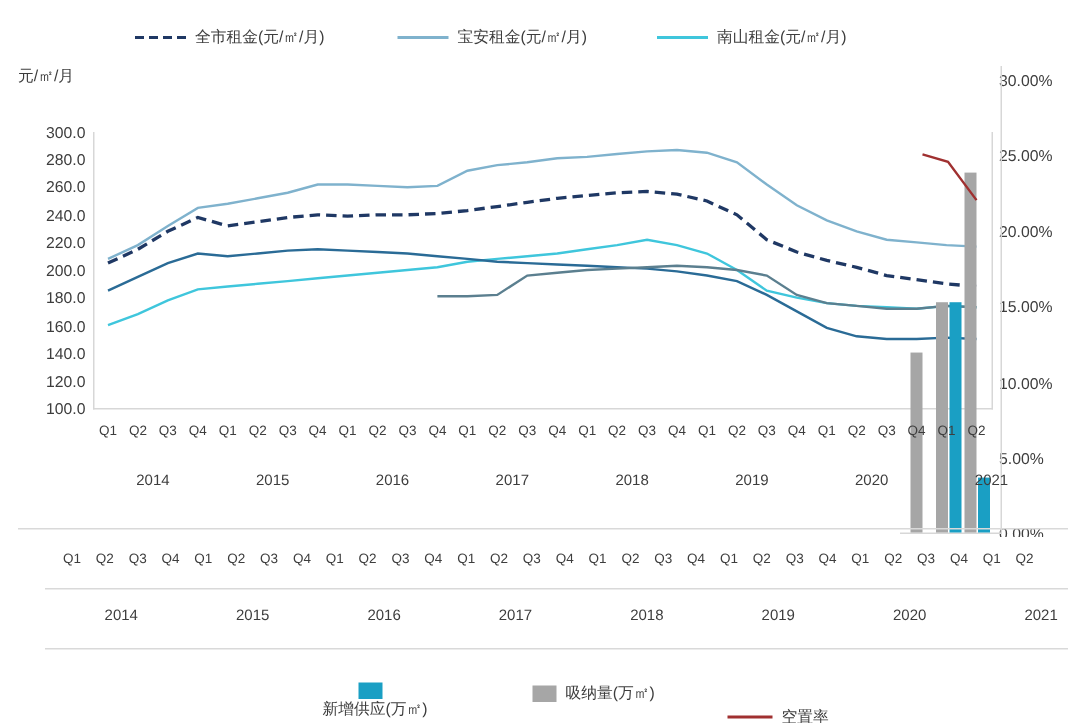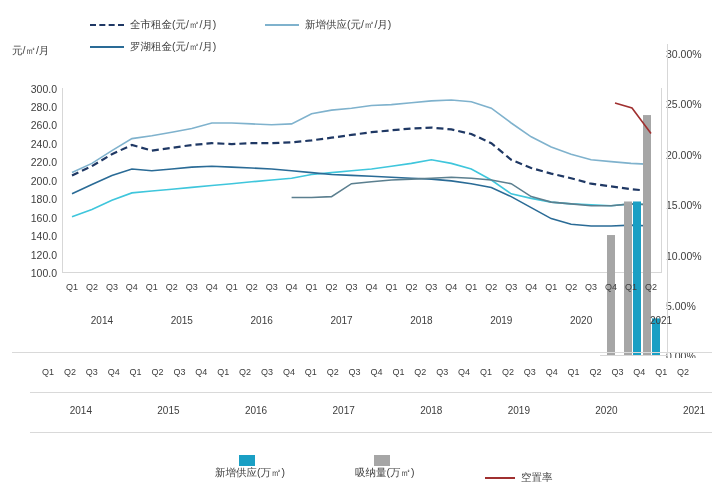--- a/index.html
+++ b/index.html
@@ -36,25 +36,25 @@
 
 <div id="root">
 
   <div class="legend-top">
     <div class="lg-item" style="left:10px;top:0;text-align:right;">
       <span class="lg-line" style="border-top-color:#1f3864;border-top-style:dashed;border-top-width:2.5px;"></span>
       <span class="lg-txt">全市租金(元/㎡/月)</span>
     </div>
     <div class="lg-item" style="left:185px;top:0;">
       <span class="lg-line" style="border-top-color:#7fb2cd;"></span>
-      <span class="lg-txt">新增供应(元/㎡/月)</span>
-    </div>
-    <div class="lg-item" style="left:10px;top:22px;">
-      <span class="lg-line" style="border-top-color:#2a6b96;"></span>
-      <span class="lg-txt">罗湖租金(元/㎡/月)</span>
+      <span class="lg-txt">宝安租金(元/㎡/月)</span>
+    </div>
+    <div class="lg-item" style="left:358px;top:0;">
+      <span class="lg-line" style="border-top-color:#3fc6dc;"></span>
+      <span class="lg-txt">南山租金(元/㎡/月)</span>
     </div>
   </div>
 
   <div class="axis-unit">元/㎡/月</div>
 
   <div class="ylab" style="top:83px;">300.0</div>
   <div class="ylab" style="top:101px;">280.0</div>
   <div class="ylab" style="top:119px;">260.0</div>
   <div class="ylab" style="top:138px;">240.0</div>
   <div class="ylab" style="top:156px;">220.0</div>
@@ -187,21 +187,21 @@
       <div class="yrlab" style="left: 576.45px; top: 405px;">2020</div>
       <div class="yrlab" style="left: 664.05px; top: 405px;">2021</div>
     </div>
   <div class="hsep" style="left:30px;top:432px;width:682px;"></div>
 
   <div class="legend-bot">
     <div class="lb-item" style="left:0;top:0;flex-direction:column;">
       <span class="lb-sw" style="background:#1a9fc4;"></span>
       <span class="lb-txt">新增供应(万㎡)</span>
     </div>
-    <div class="lb-item" style="left:140px;top:0;flex-direction:column;">
+    <div class="lb-item" style="left:140px;top:0;">
       <span class="lb-sw" style="background:#a6a6a6;"></span>
       <span class="lb-txt">吸纳量(万㎡)</span>
     </div>
     <div class="lb-item" style="left:270px;top:16px;">
       <span class="lb-line"></span>
       <span class="lb-txt">空置率</span>
     </div>
   </div>
 
 </div>

